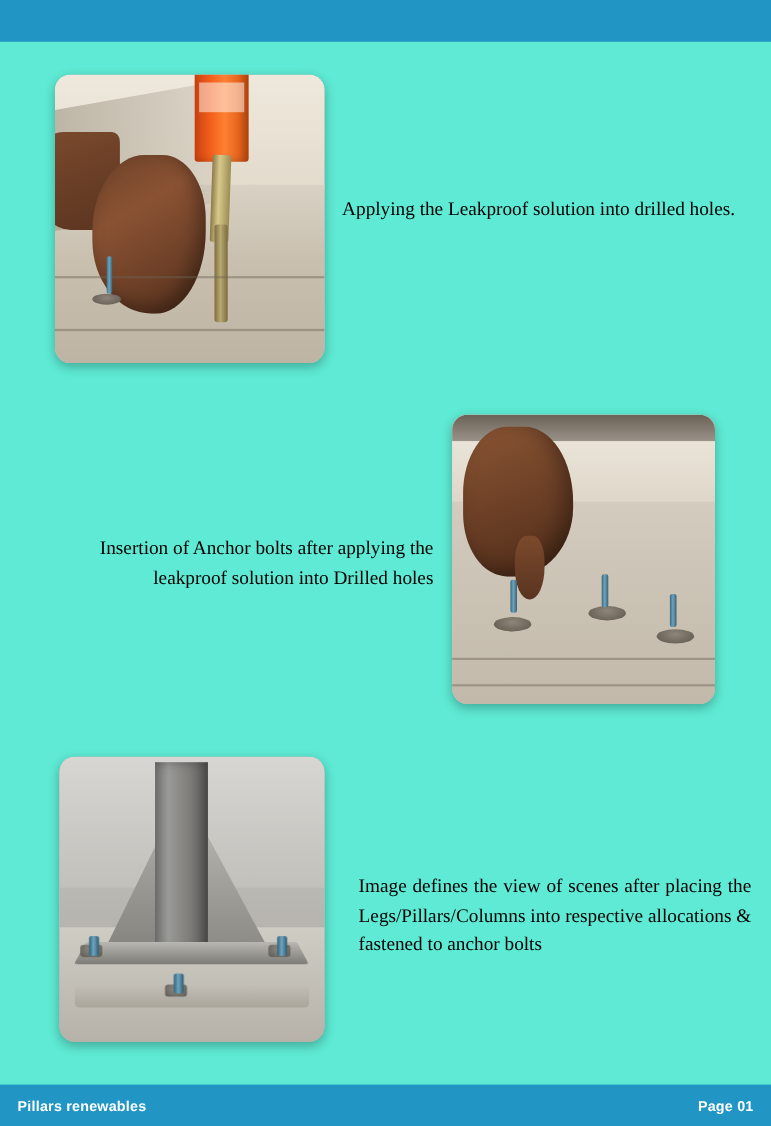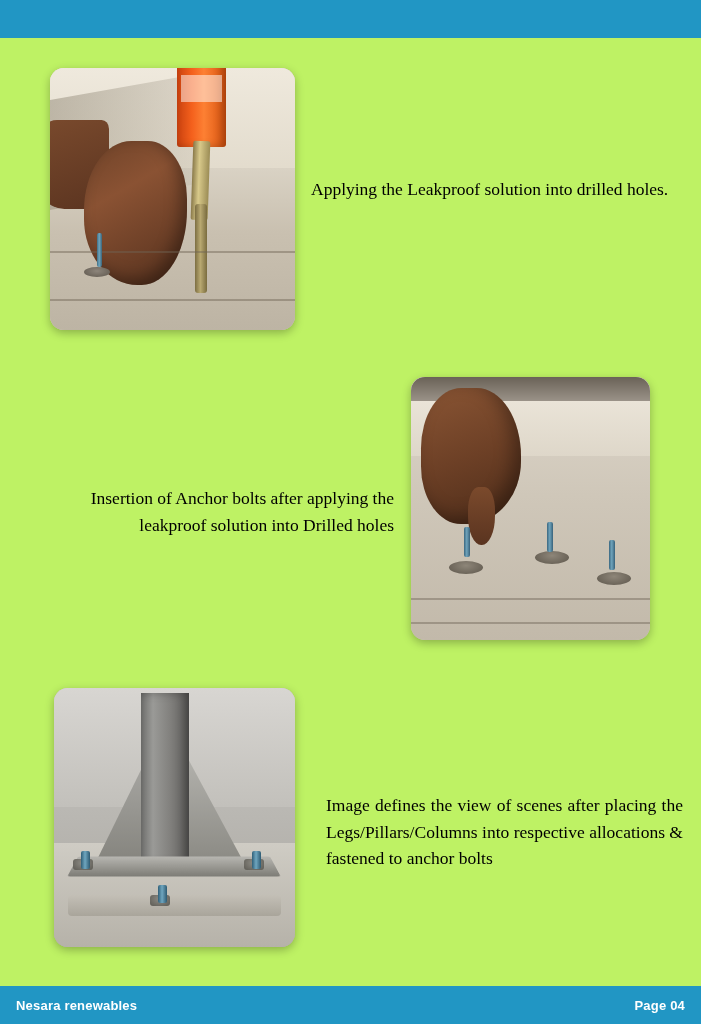--- a/index.html
+++ b/index.html
@@ -11,21 +11,21 @@
     height: 1024px;
     background: #ffffff;
     font-family: "Liberation Serif", serif;
     overflow: hidden;
     position: relative;
   }
   .page {
     position: relative;
     width: 701px;
     height: 1024px;
-    background: #bef264;
+    background: #5eead4;
   }
   .top-bar {
     position: absolute;
     top: 0;
     left: 0;
     width: 701px;
     height: 38px;
     background: #2196c4;
   }
   .bottom-bar {
@@ -351,17 +351,17 @@
       <div class="p3-nut n2"></div>
       <div class="p3-bolt c2"></div>
       <div class="p3-nut n3"></div>
       <div class="p3-bolt c3"></div>
     </div>
 
     <div class="caption" id="caption3">Image defines the view of scenes after placing the Legs/Pillars/Columns into respective allocations &amp; fastened to anchor bolts</div>
   </div>
 
   <div class="bottom-bar">
-    <div class="footer-left">Nesara renewables</div>
-    <div class="footer-right">Page 04</div>
+    <div class="footer-left">Pillars renewables</div>
+    <div class="footer-right">Page 01</div>
   </div>
 
 </div>
 
 </body></html>

